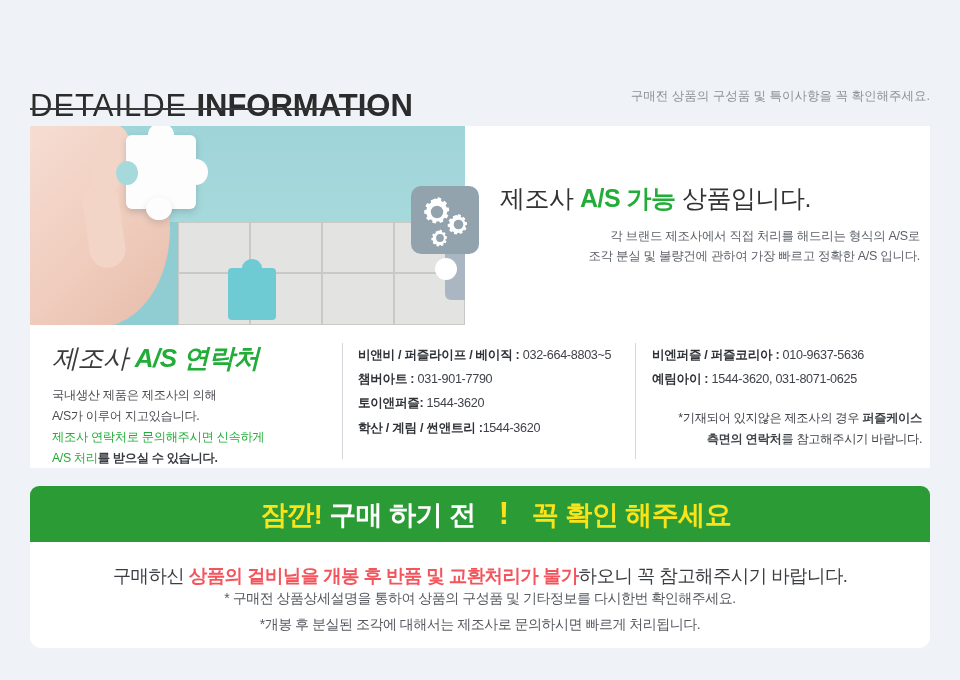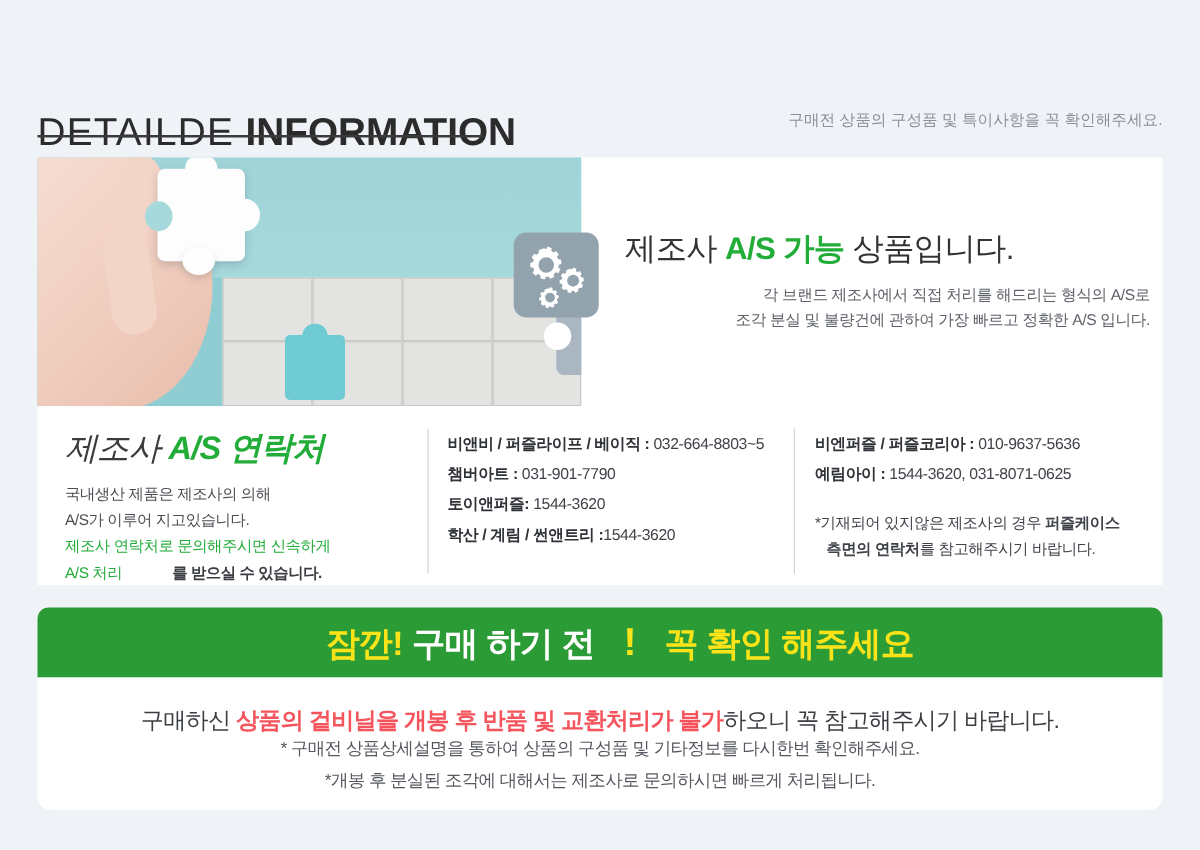--- a/index.html
+++ b/index.html
@@ -120,38 +120,38 @@
   .c-left { position:absolute; left:0; top:0; width:270px; }
   .c-left-title {
     font-size:26px; color:#3b3b3b; letter-spacing:-0.6px; white-space:nowrap;font-style:italic;
   }
   .c-left-title .grn { color:#22ac38; font-weight:bold; }
   .c-left-body {
     margin-top:9px; font-size:12.3px; line-height:1.72; color:#4a4d52;
     letter-spacing:-0.35px;
   }
   .c-left-body .grn { color:#22ac38; font-weight:normal; }
-  .c-left-body .dk { color:#3a3d42; font-weight:bold;padding-left:40px; }
+  .c-left-body .dk { color:#3a3d42; font-weight:bold; }
 
   .divider {
     position:absolute; top:2px; width:1px; height:116px; background:#d3d6da;
   }
   .div-1 { left:290px; }
   .div-2 { left:583px; }
 
   .c-mid { position:absolute; left:306px; top:2px; width:280px; }
   .c-right { position:absolute; left:600px; top:2px; width:270px; }
   .c-row {
     font-size:12.6px; line-height:1.92; color:#3f4248; letter-spacing:-0.3px;
     white-space:nowrap;
   }
   .c-row b { font-weight:bold; color:#2f3237; }
   .c-note {
     margin-top:17px; font-size:12.3px; line-height:1.7;
-    color:#3f4248; letter-spacing:-0.35px;
+    color:#3f4248; letter-spacing:-0.35px;text-align:right;
   }
   .c-note b { font-weight:bold; }
 
   
   .banner {
     position:absolute; left:30px; top:486px; width:900px; height:56px;
     background:#2b9b36; border-radius:9px 9px 0 0;
     display:flex; align-items:center; justify-content:center;padding-left:32px;
   }
   .banner-txt {

